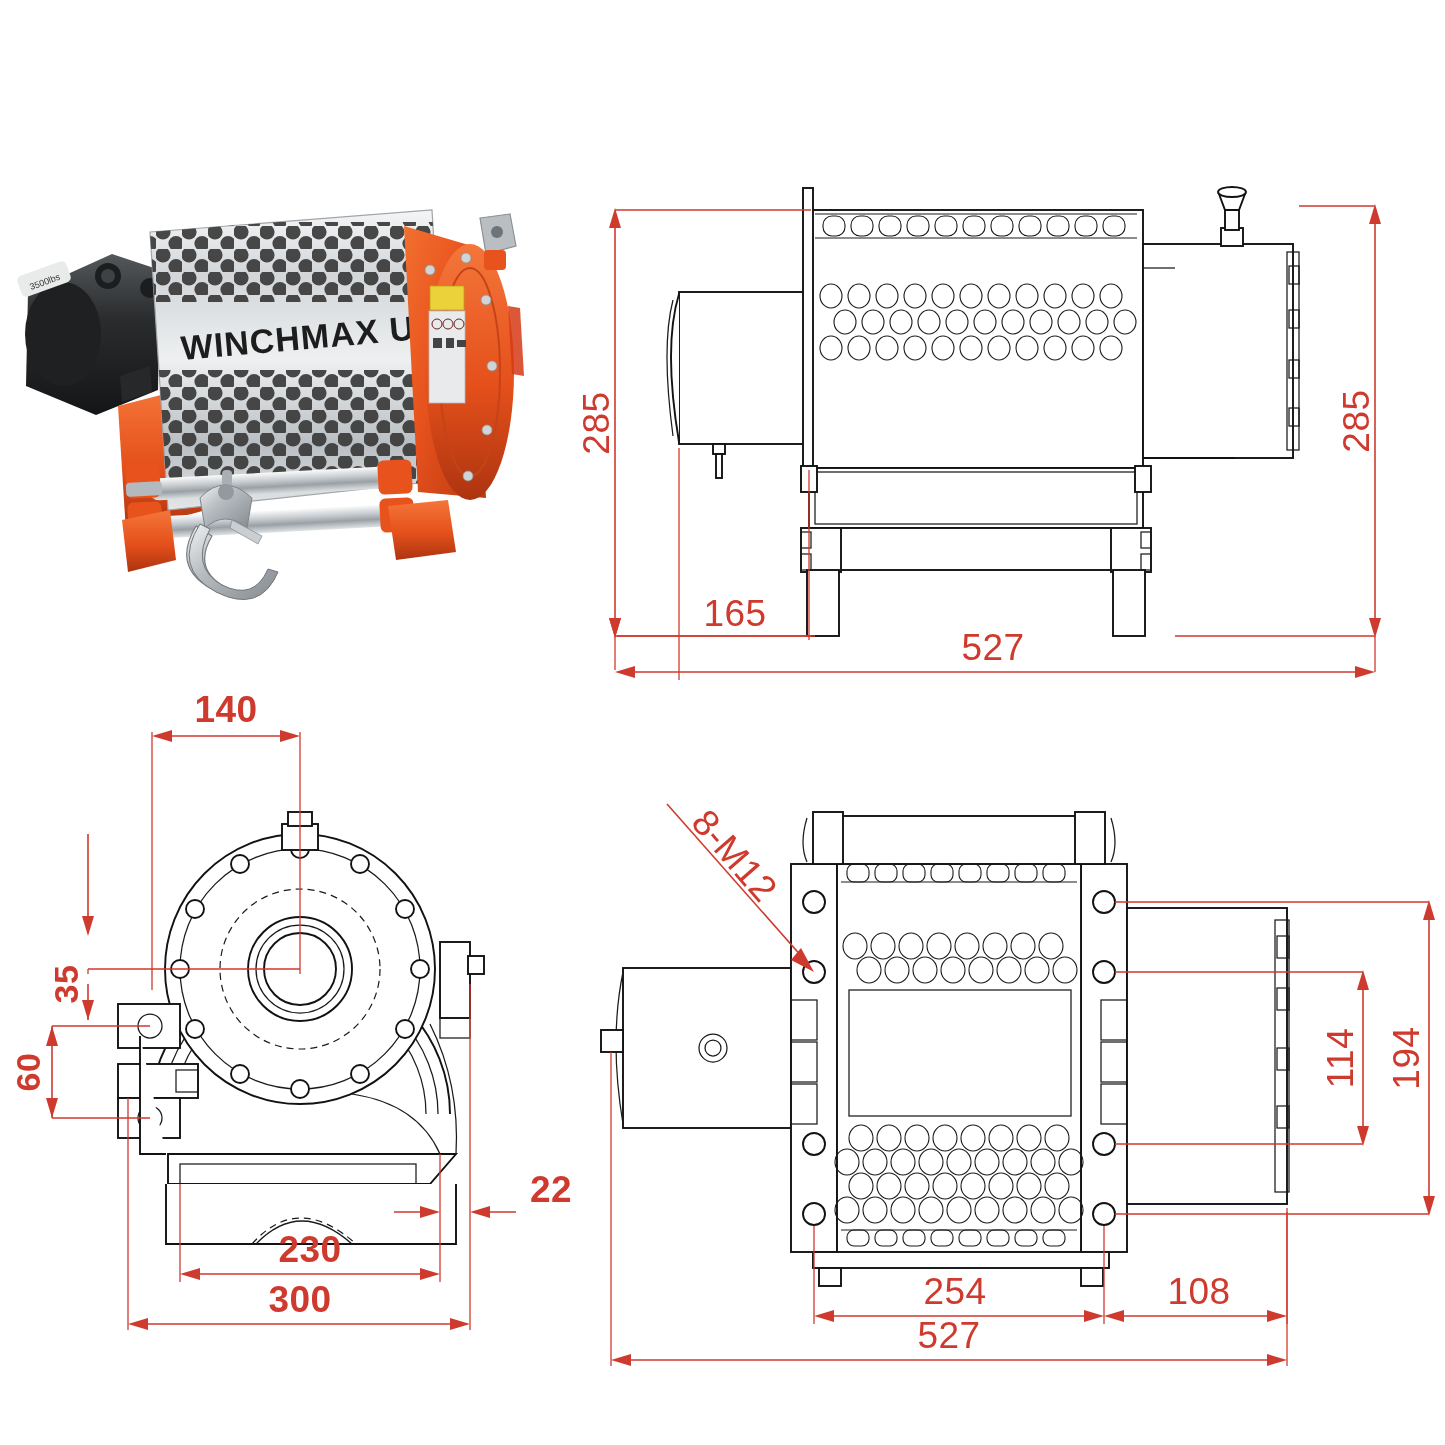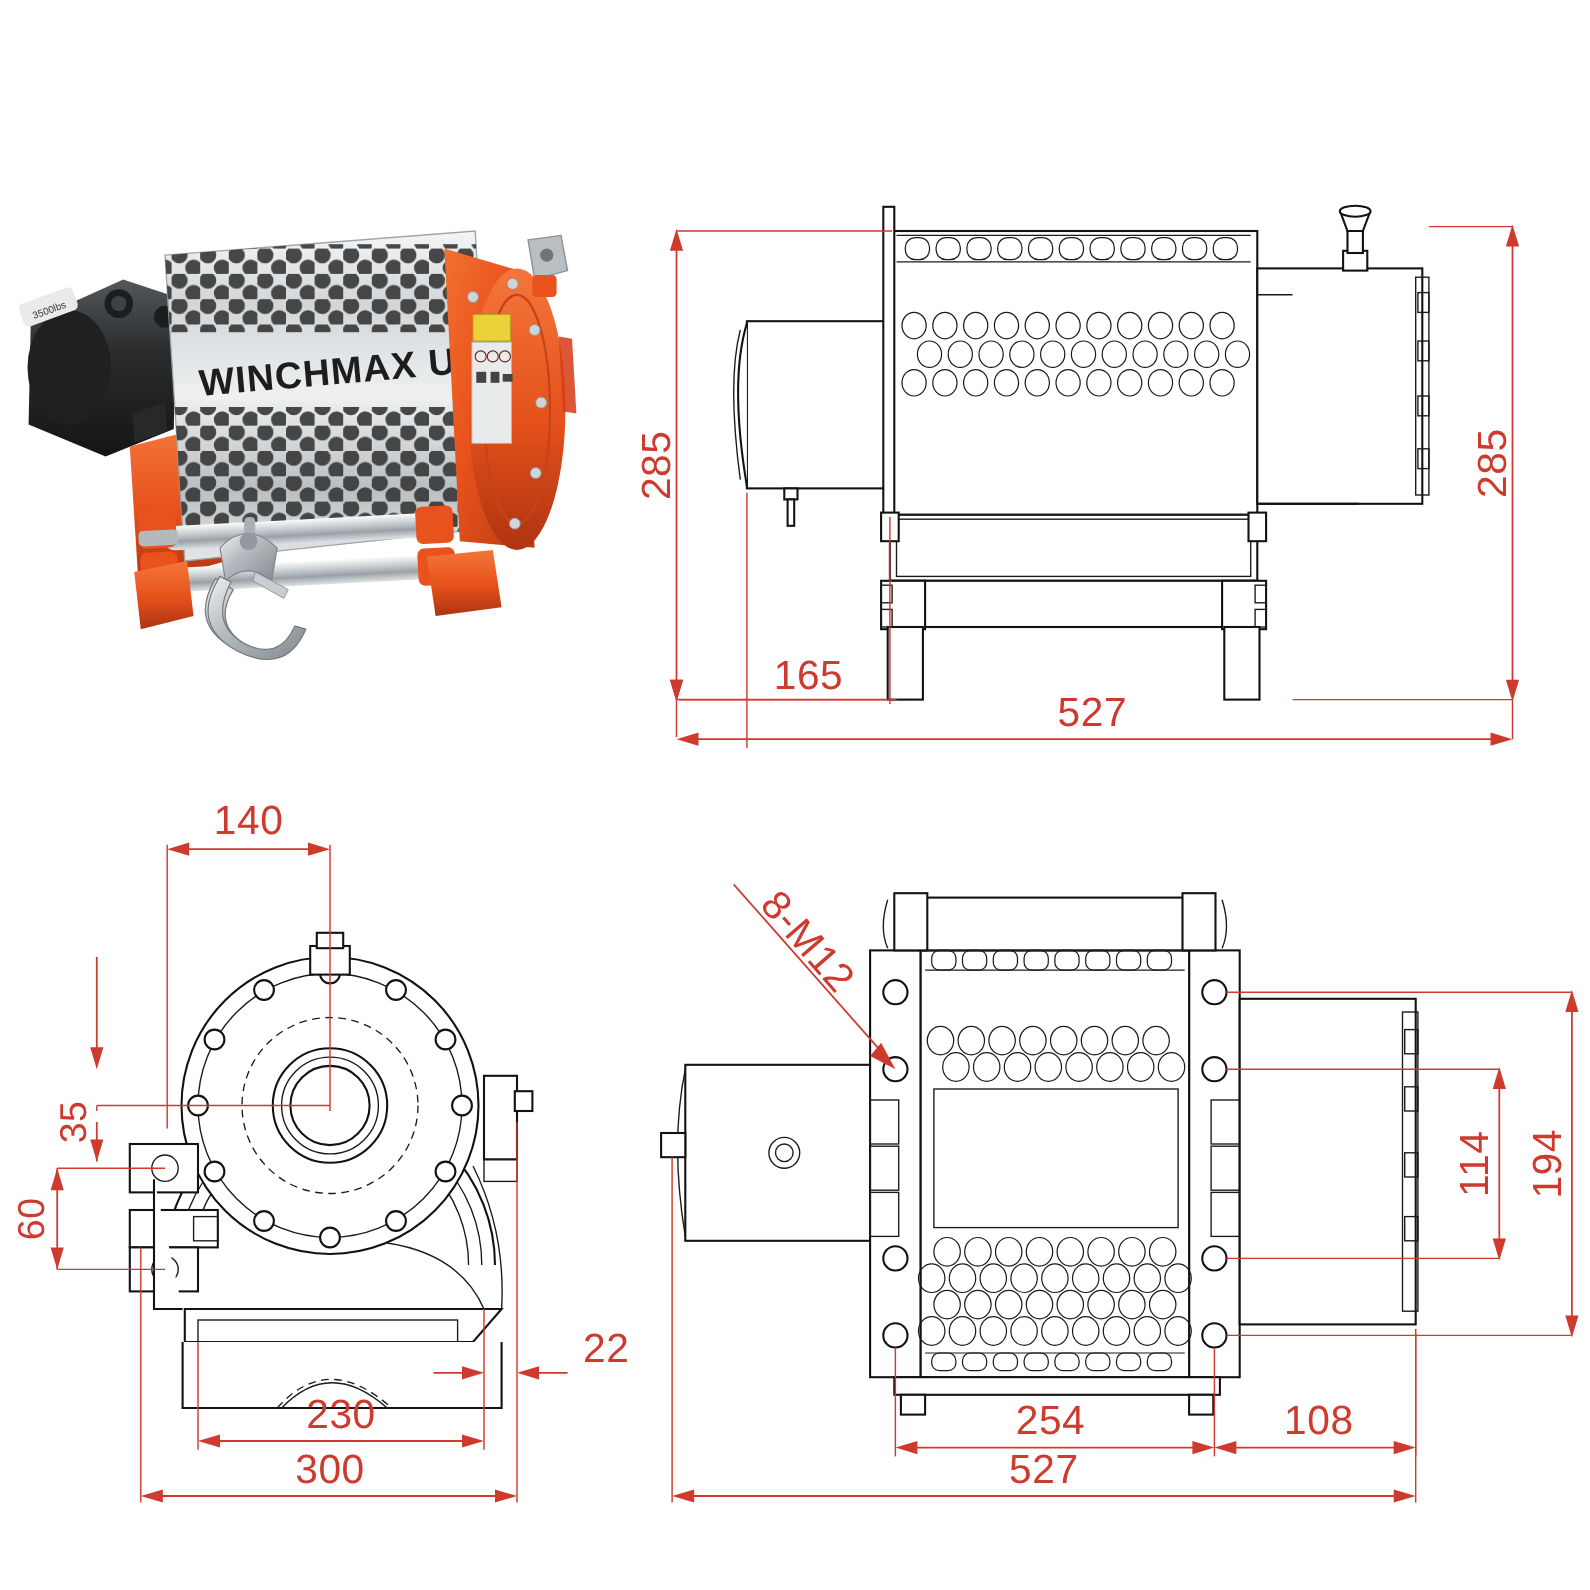--- a/index.html
+++ b/index.html
@@ -5,21 +5,21 @@
   html,body{margin:0;padding:0;background:#fff;}
   body{width:1445px;height:1445px;position:relative;
        font-family:"Liberation Sans","DejaVu Sans",sans-serif;
        overflow:hidden;}
   .sheet{position:absolute;inset:0;background:#ffffff;}
   .quad{position:absolute;}
 
   
   #q-photo{left:0;top:180;width:580px;height:520px;}
   #q-side{left:575px;top:170px;width:870px;height:530px;}
-  #q-face{left:0px;top:720px;width:575px;height:660px;}
+  #q-face{left:0px;top:684px;width:575px;height:660px;font-weight:bold;}
   #q-top{left:575px;top:760px;width:870px;height:620px;}
 
   svg{display:block;overflow:visible;}
   .dimline{stroke:#cf3a2e;stroke-width:1.6;fill:none;}
   .dimline-thin{stroke:#cf3a2e;stroke-width:1.3;fill:none;}
   .dimfill{fill:#cf3a2e;}
   .dimtxt{fill:#cf3a2e;font-family:"Liberation Sans","DejaVu Sans",sans-serif;
           font-size:37px;letter-spacing:0.5px;}
   .dimtxt.sm{font-size:34px;}
   .part{stroke:#121212;stroke-width:1.9;fill:#ffffff;}

